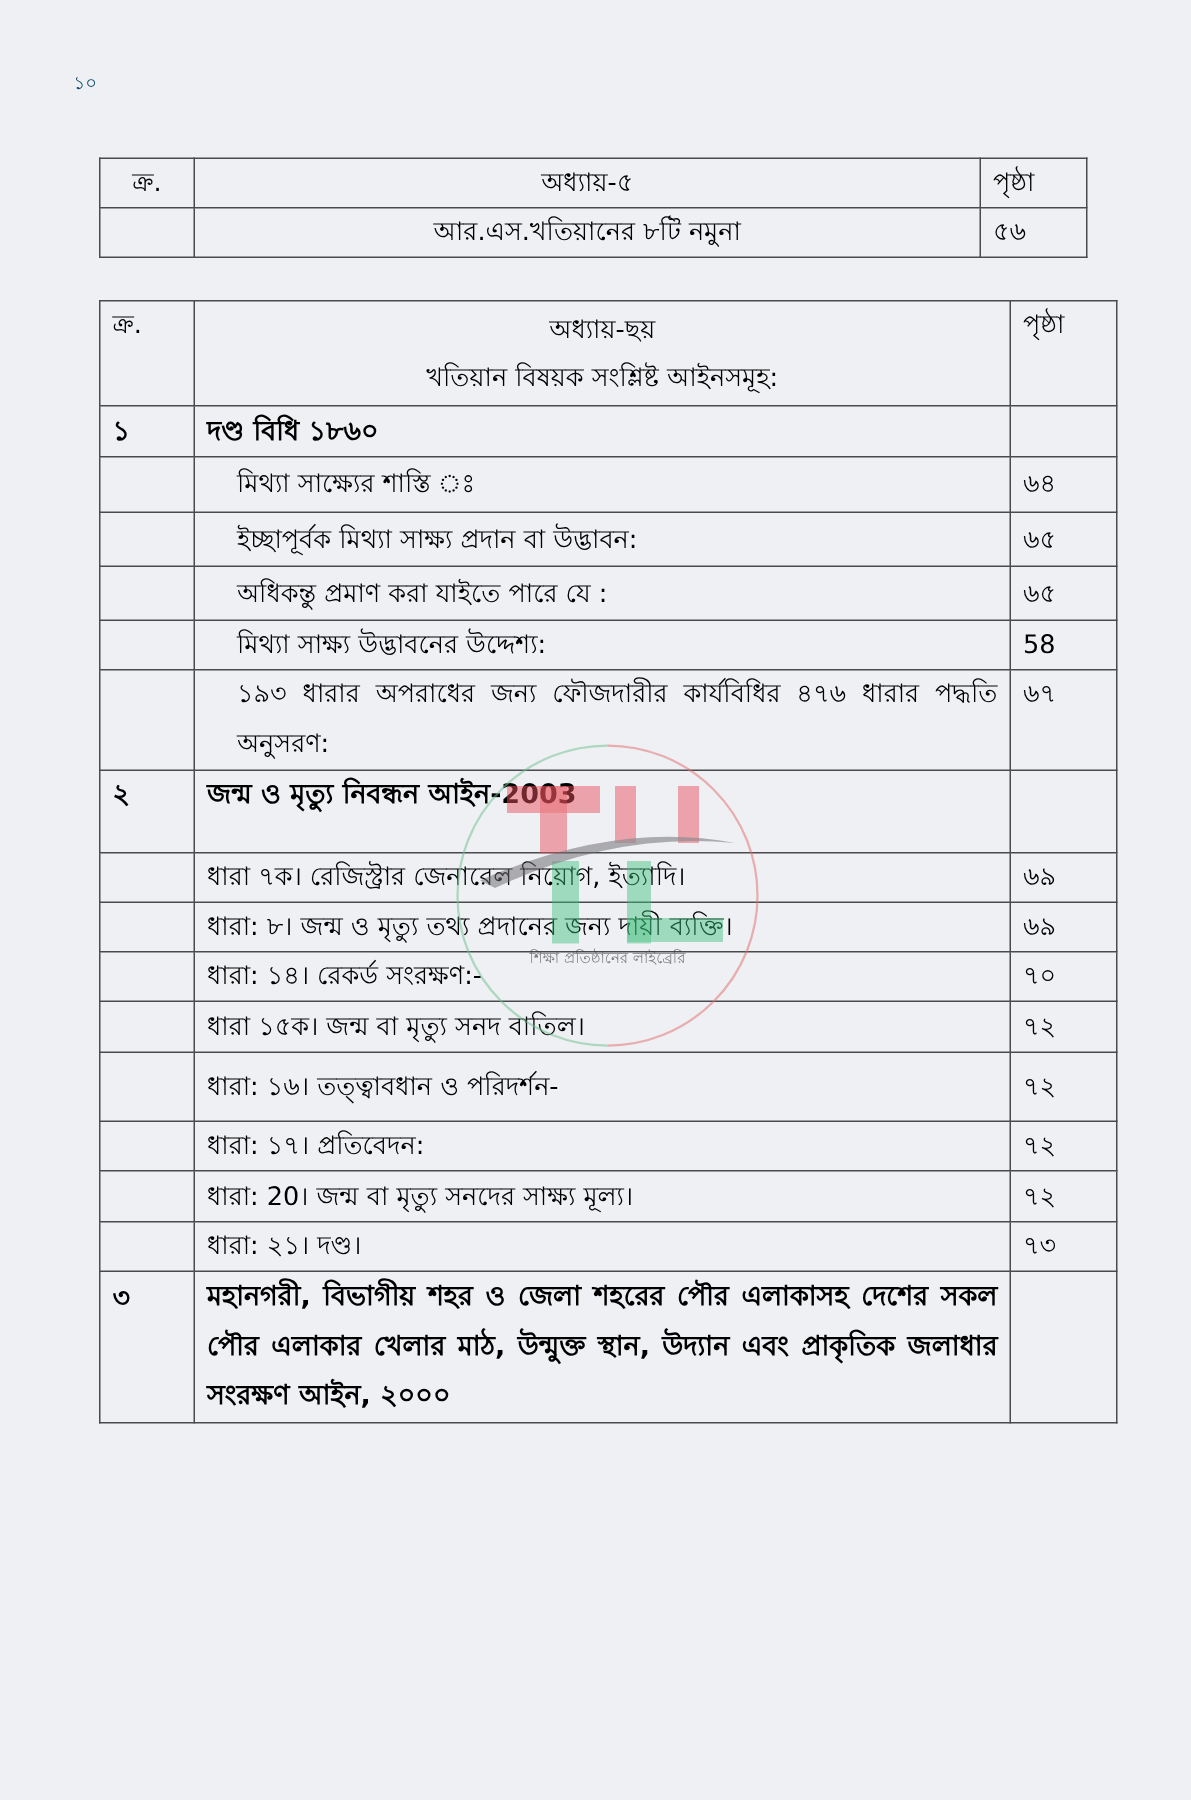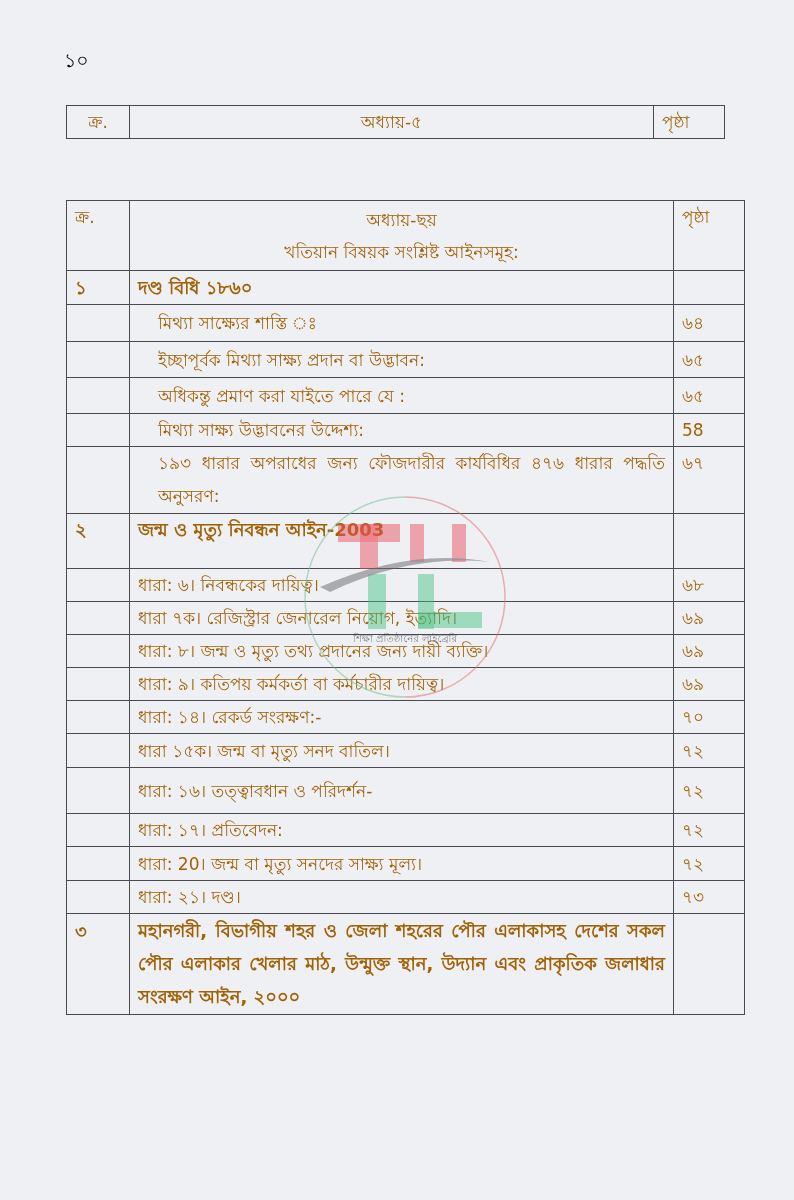--- a/index.html
+++ b/index.html
@@ -3,29 +3,29 @@
 <meta charset="utf-8">
 <style>
   html, body { margin: 0; padding: 0; }
   body {
     width: 794px; height: 1200px; position: relative; overflow: hidden;
     background: #eff0f4;
     font-family: "DejaVu Sans", sans-serif;
     color: #1e1e22;
   }
   .page-number {
-    position: absolute; left: 64px; top: 46px;
-    font-size: 19px; color: #000000;
+    position: absolute; left: 49px; top: 46px;
+    font-size: 12px; color: #0c4a6e;
   }
   table.toc {
     position: absolute; left: 66px;
     border-collapse: collapse;
     table-layout: fixed;
     font-size: 17px;
-    color: #a16207;
+    color: #000000;
   }
   table.toc td {
     border: 1.5px solid #4a4a4e;
     padding: 0 8px;
     vertical-align: middle;
     line-height: 32px;
     overflow: hidden;
   }
   .c1 { width: 46px; }
   .c2 { width: 507px; }
@@ -46,20 +46,25 @@
 <body>
 
 <div class="page-number">১০</div>
 
 <table class="toc" id="t1">
   <tbody>
       <tr style="height:31px">
     <td class="c1 center">ক্র.</td>
     <td class="c2 center">অধ্যায়-৫</td>
     <td class="c3">পৃষ্ঠা</td>
+  </tr>
+  <tr style="height:33px">
+    <td class="c1"></td>
+    <td class="c2 center">আর.এস.খতিয়ানের ৮টি নমুনা</td>
+    <td class="c3">৫৬</td>
   </tr>
 </tbody>
   </table>
 
 <table class="toc" id="t2">
   <tbody>
       <tr style="height:70px">
     <td class="c1 top">ক্র.</td>
     <td class="c2 center">
       <div>অধ্যায়-ছয়</div>
@@ -97,38 +102,28 @@
     <td class="c1"></td>
     <td class="c2 sub justify top" style="line-height:33px">১৯৩ ধারার অপরাধের জন্য ফৌজদারীর কার্যবিধির ৪৭৬ ধারার পদ্ধতি অনুসরণ:</td>
     <td class="c3 top">৬৭</td>
   </tr>
 
   <tr style="height:55px">
     <td class="c1 bold top">২</td>
     <td class="c2 bold top">জন্ম ও মৃত্যু নিবন্ধন আইন-2003</td>
     <td class="c3"></td>
   </tr>
-  <tr style="height:29px">
-    <td class="c1"></td>
-    <td class="c2">ধারা: ৬। নিবন্ধকের দায়িত্ব।</td>
-    <td class="c3">৬৮</td>
-  </tr>
   <tr style="height:30px">
     <td class="c1"></td>
     <td class="c2">ধারা ৭ক। রেজিস্ট্রার জেনারেল নিয়োগ, ইত্যাদি।</td>
     <td class="c3">৬৯</td>
   </tr>
   <tr style="height:32px">
     <td class="c1"></td>
     <td class="c2">ধারা: ৮। জন্ম ও মৃত্যু তথ্য প্রদানের জন্য দায়ী ব্যক্তি।</td>
-    <td class="c3">৬৯</td>
-  </tr>
-  <tr style="height:32px">
-    <td class="c1"></td>
-    <td class="c2">ধারা: ৯। কতিপয় কর্মকর্তা বা কর্মচারীর দায়িত্ব।</td>
     <td class="c3">৬৯</td>
   </tr>
   <tr style="height:33px">
     <td class="c1"></td>
     <td class="c2">ধারা: ১৪। রেকর্ড সংরক্ষণ:-</td>
     <td class="c3">৭০</td>
   </tr>
   <tr style="height:34px">
     <td class="c1"></td>
     <td class="c2">ধারা ১৫ক। জন্ম বা মৃত্যু সনদ বাতিল।</td>

